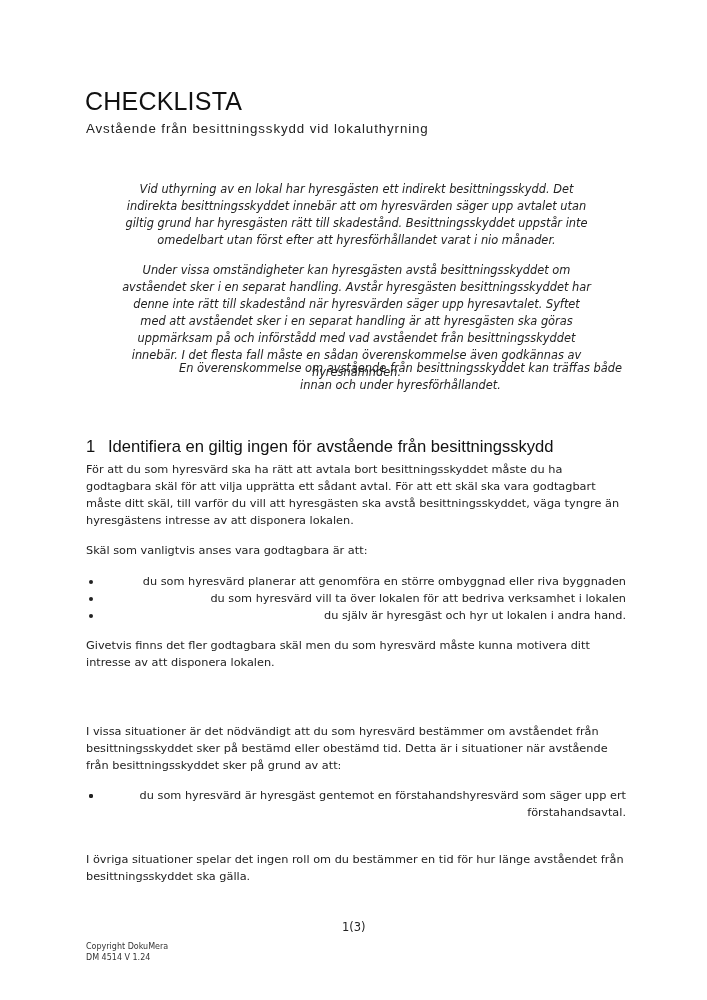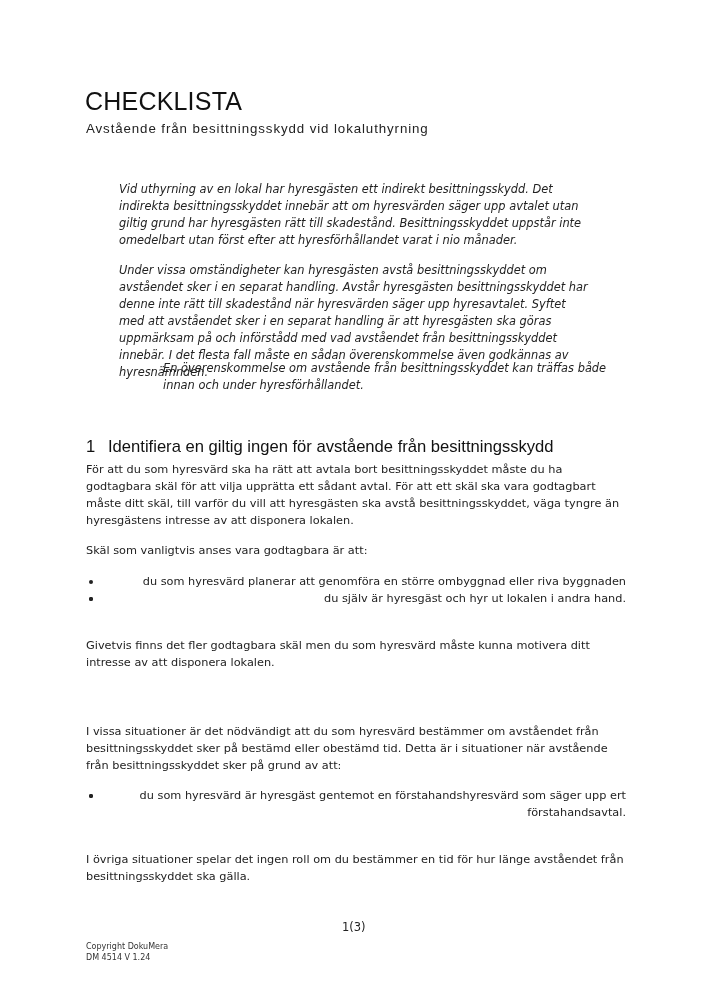--- a/index.html
+++ b/index.html
@@ -5,21 +5,21 @@
     html, body { margin: 0; padding: 0; background: #ffffff; }
     body { width: 707px; height: 1000px; position: relative; overflow: hidden; color: #1a1a1a;
            font-family: "DejaVu Sans", sans-serif; }
     .page { position: absolute; left: 0; top: 0; width: 575px; height: 1000px; }
     .title { position: absolute; left: 85px; top: 87px; font-size: 25px; letter-spacing: 0.2px;
              font-family: "Liberation Sans", sans-serif; color: #111; }
     .subtitle { position: absolute; left: 86px; top: 121px; font-size: 13.3px; letter-spacing: 0.9px;
                 font-family: "Liberation Sans", sans-serif; color: #222; text-align: center; }
     .intro { position: absolute; left: 119px; width: 475px; font-style: italic; font-size: 11.4px;
              line-height: 17px; color: #222; font-family: "DejaVu Sans", sans-serif; }
-    .intro p { margin: 0; }
+    .intro p { margin: 0; text-align: center; }
     .h2 { position: absolute; left: 86px; font-size: 16.6px; color: #111;
           font-family: "Liberation Sans", sans-serif; white-space: nowrap; }
     .h2 .num { display: inline-block; width: 22px; }
     .body { position: absolute; left: 86px; width: 540px; font-size: 11.3px; line-height: 17px; color: #222;
             font-family: "DejaVu Sans", sans-serif; }
     .body p { margin: 0; }
     ul.bullets { position: absolute; left: 86px; width: 540px; margin: 0; padding: 0; list-style: none;
                  font-size: 11.3px; line-height: 17px; color: #222; font-family: "DejaVu Sans", sans-serif; }
     ul.bullets li { position: relative; padding-left: 18px; margin-left: 0; text-align: right; }
     ul.bullets li .dot { position: absolute; left: 3px; top: 7px; width: 4px; height: 4px; border-radius: 50%; background: #222; }
@@ -48,21 +48,21 @@
     <span class="num">1</span><span>Identifiera en giltig ingen för avstående från besittningsskydd</span>
   </div>
   <div class="body" style="top:461px;">
     <p>För att du som hyresvärd ska ha rätt att avtala bort besittningsskyddet måste du ha godtagbara skäl för att vilja upprätta ett sådant avtal. För att ett skäl ska vara godtagbart måste ditt skäl, till varför du vill att hyresgästen ska avstå besittningsskyddet, väga tyngre än hyresgästens intresse av att disponera lokalen.</p>
   </div>
   <div class="body" style="top:542px;">
     <p>Skäl som vanligtvis anses vara godtagbara är att:</p>
   </div>
   <ul class="bullets" style="top:573px;">
     <li><span class="dot"></span><span>du som hyresvärd planerar att genomföra en större ombyggnad eller riva byggnaden</span></li>
-    <li><span class="dot"></span></li>
+    <li><span class="dot"></span><span>du som hyresvärd vill ta över lokalen för att bedriva verksamhet i lokalen</span></li>
     <li><span class="dot"></span><span>du själv är hyresgäst och hyr ut lokalen i andra hand.</span></li>
   </ul>
   <div class="body" style="top:637px;">
     <p>Givetvis finns det fler godtagbara skäl men du som hyresvärd måste kunna motivera ditt intresse av att disponera lokalen.</p>
   </div>
 
   <div class="body" style="top:723px;">
     <p>I vissa situationer är det nödvändigt att du som hyresvärd bestämmer om avståendet från besittningsskyddet sker på bestämd eller obestämd tid. Detta är i situationer när avstående från besittningsskyddet sker på grund av att:</p>
   </div>
   <ul class="bullets" style="top:787px;">

